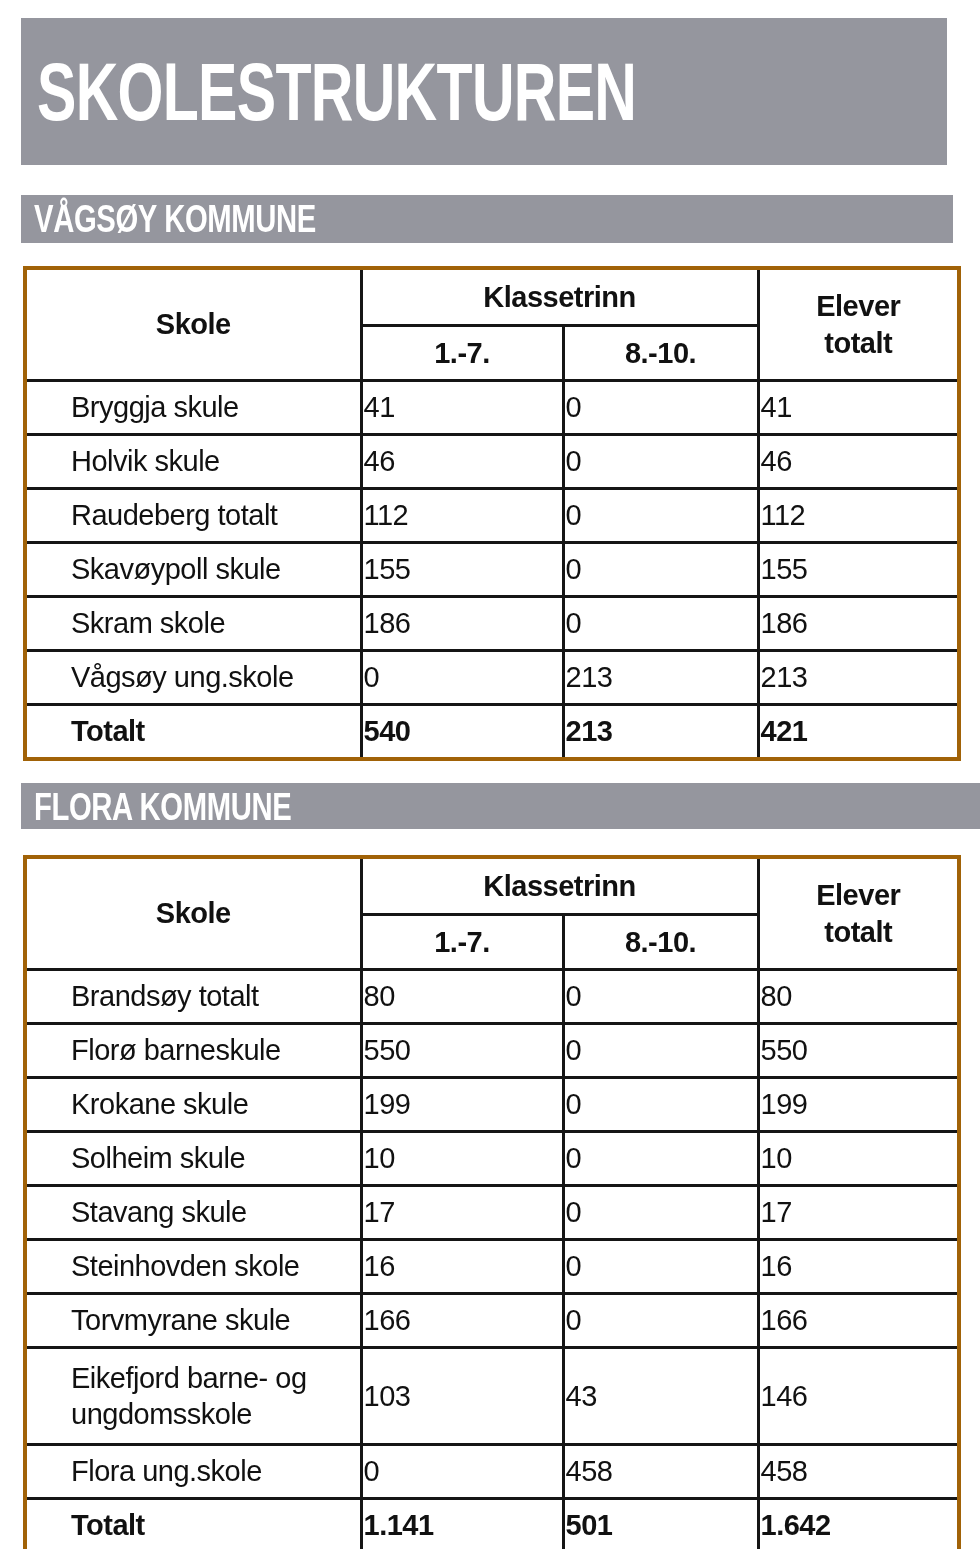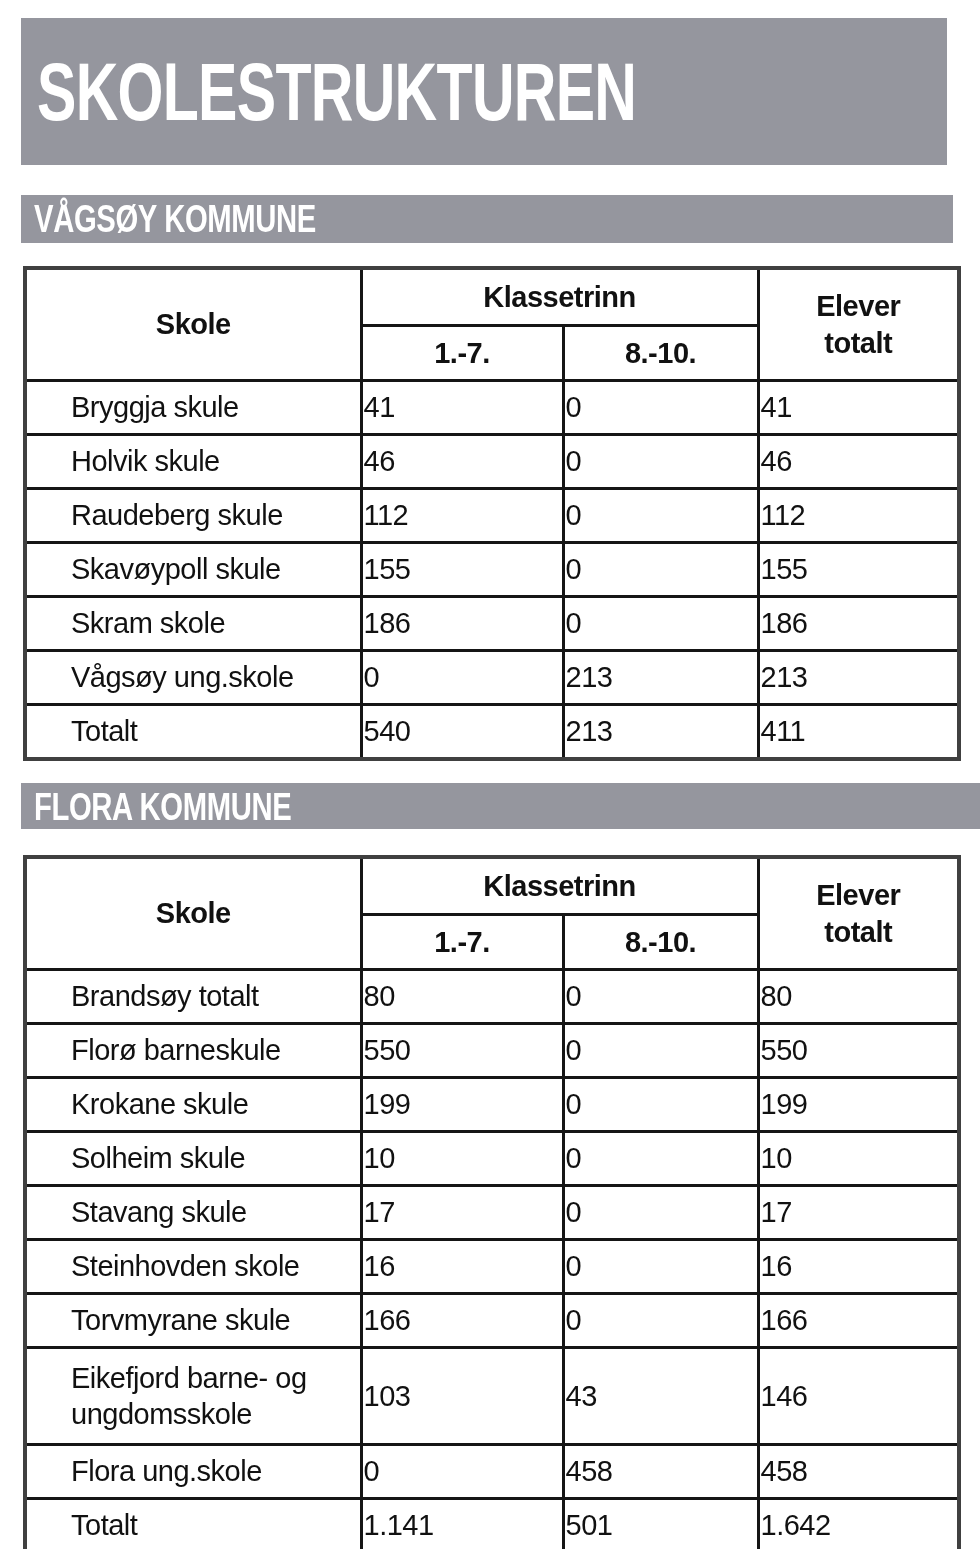--- a/index.html
+++ b/index.html
@@ -36,21 +36,21 @@
 
   
   .tbl-wrap { position: absolute; left: 23px; }
   .tbl-wrap.t1 { top: 266px; }
   .tbl-wrap.t2 { top: 855px; }
 
   table.school-table {
     border-collapse: collapse;
     table-layout: fixed;
     width: 934px;
-    border: 4px solid #404040;
+    border: 4px solid #a16207;
     background: #737373;
   }
   table.school-table td {
     border: 3px solid #151515;
     font-size: 29px;
     letter-spacing: -0.5px;
     vertical-align: middle;
     background: #ffffff;
   }
   td.hcell {
@@ -63,21 +63,21 @@
   td.elever-cell span { display: inline-block; width: 120px; line-height: 1.25; }
   tr.data-row td { height: 49px; }
   tr.data-row.tall td { height: 92px; }
   td.name-cell {
     text-align: left;
     padding-left: 44px;
     padding-right: 6px;
     line-height: 1.25;
   }
   td.num-cell { text-align: left; }
-  tr.total-row td { font-weight: 400; height: 49px; }
+  tr.total-row td { font-weight: 700; height: 49px; }
 </style>
 </head>
 <body>
 
 <div class="canvas">
 
   <div class="band band-k1">
     <div class="kommune-title">VÅGSØY KOMMUNE</div>
   </div>
 
@@ -110,21 +110,21 @@
         <td class="num-cell">0</td>
         <td class="num-cell">41</td>
       </tr>
       <tr class="data-row">
         <td class="name-cell">Holvik skule</td>
         <td class="num-cell">46</td>
         <td class="num-cell">0</td>
         <td class="num-cell">46</td>
       </tr>
       <tr class="data-row">
-        <td class="name-cell">Raudeberg skule</td>
+        <td class="name-cell">Raudeberg totalt</td>
         <td class="num-cell">112</td>
         <td class="num-cell">0</td>
         <td class="num-cell">112</td>
       </tr>
       <tr class="data-row">
         <td class="name-cell">Skavøypoll skule</td>
         <td class="num-cell">155</td>
         <td class="num-cell">0</td>
         <td class="num-cell">155</td>
       </tr>
@@ -137,21 +137,21 @@
       <tr class="data-row">
         <td class="name-cell">Vågsøy ung.skole</td>
         <td class="num-cell">0</td>
         <td class="num-cell">213</td>
         <td class="num-cell">213</td>
       </tr>
       <tr class="total-row">
         <td class="name-cell">Totalt</td>
         <td class="num-cell">540</td>
         <td class="num-cell">213</td>
-        <td class="num-cell">411</td>
+        <td class="num-cell">421</td>
       </tr>
     </tbody>
       </table>
   </div>
 
   <div class="band band-k2">
     <div class="kommune-title">FLORA KOMMUNE</div>
   </div>
 
   <div class="tbl-wrap t2">

